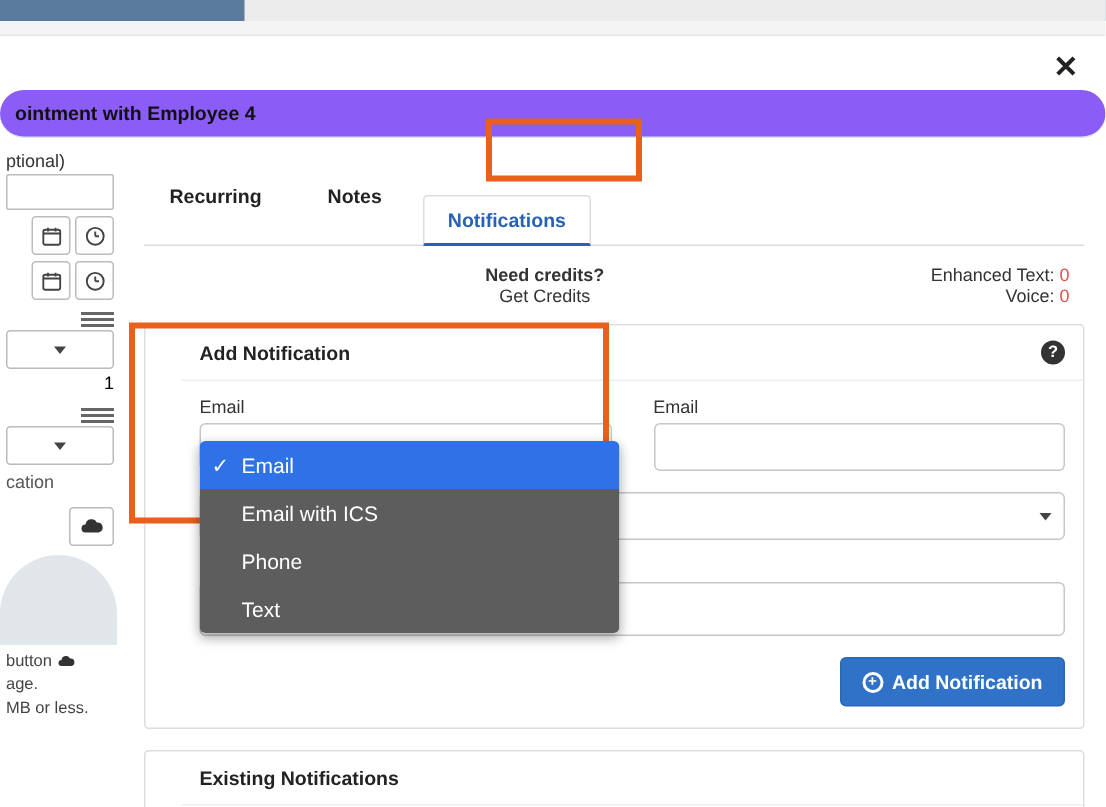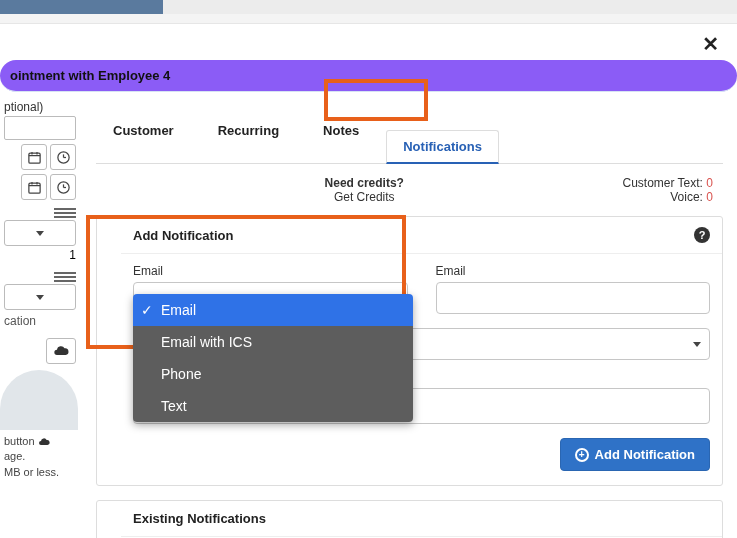--- a/index.html
+++ b/index.html
@@ -315,34 +315,33 @@
       <span class="cloud-inline"><svg viewBox="0 0 24 24">
             <path d="M19 18H6a4 4 0 010-8 6 6 0 0111.3-2A4.5 4.5 0 0119 18z"></path>
           </svg></span>
     </div>
     <div class="tiny-note">age.</div>
     <div class="tiny-note">MB or less.</div>
   </div>
 
   <div class="main-col">
     <div class="tabs" style="position:relative;">
-      <div class="tab">Customer</div>
       <div class="tab">Recurring</div>
       <div class="tab">Notes</div>
       <div class="tab active">Notifications</div>
     </div>
 
     <div class="credits-row">
       <div class="credits-left">
         <b>Need credits?</b>
         <span>Get Credits</span>
       </div>
       <div class="credits-right">
         <div>
-          <span>Customer Text:</span>
+          <span>Enhanced Text:</span>
           <span class="z">0</span>
         </div>
         <div>
           <span>Voice:</span>
           <span class="z">0</span>
         </div>
       </div>
     </div>
 
     <div class="panel">

